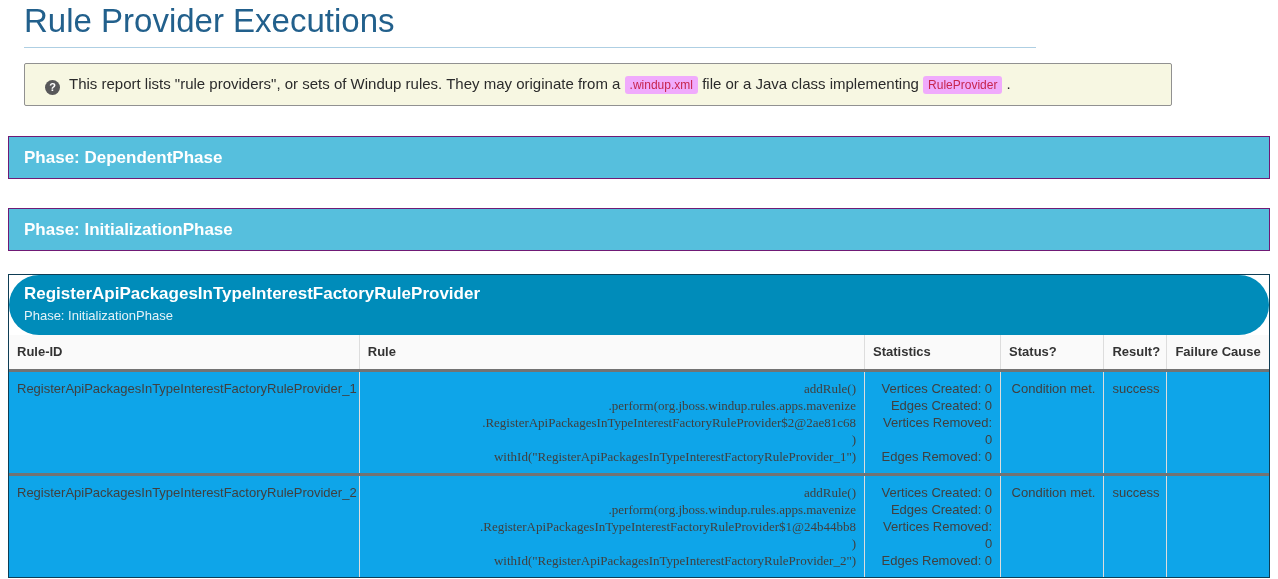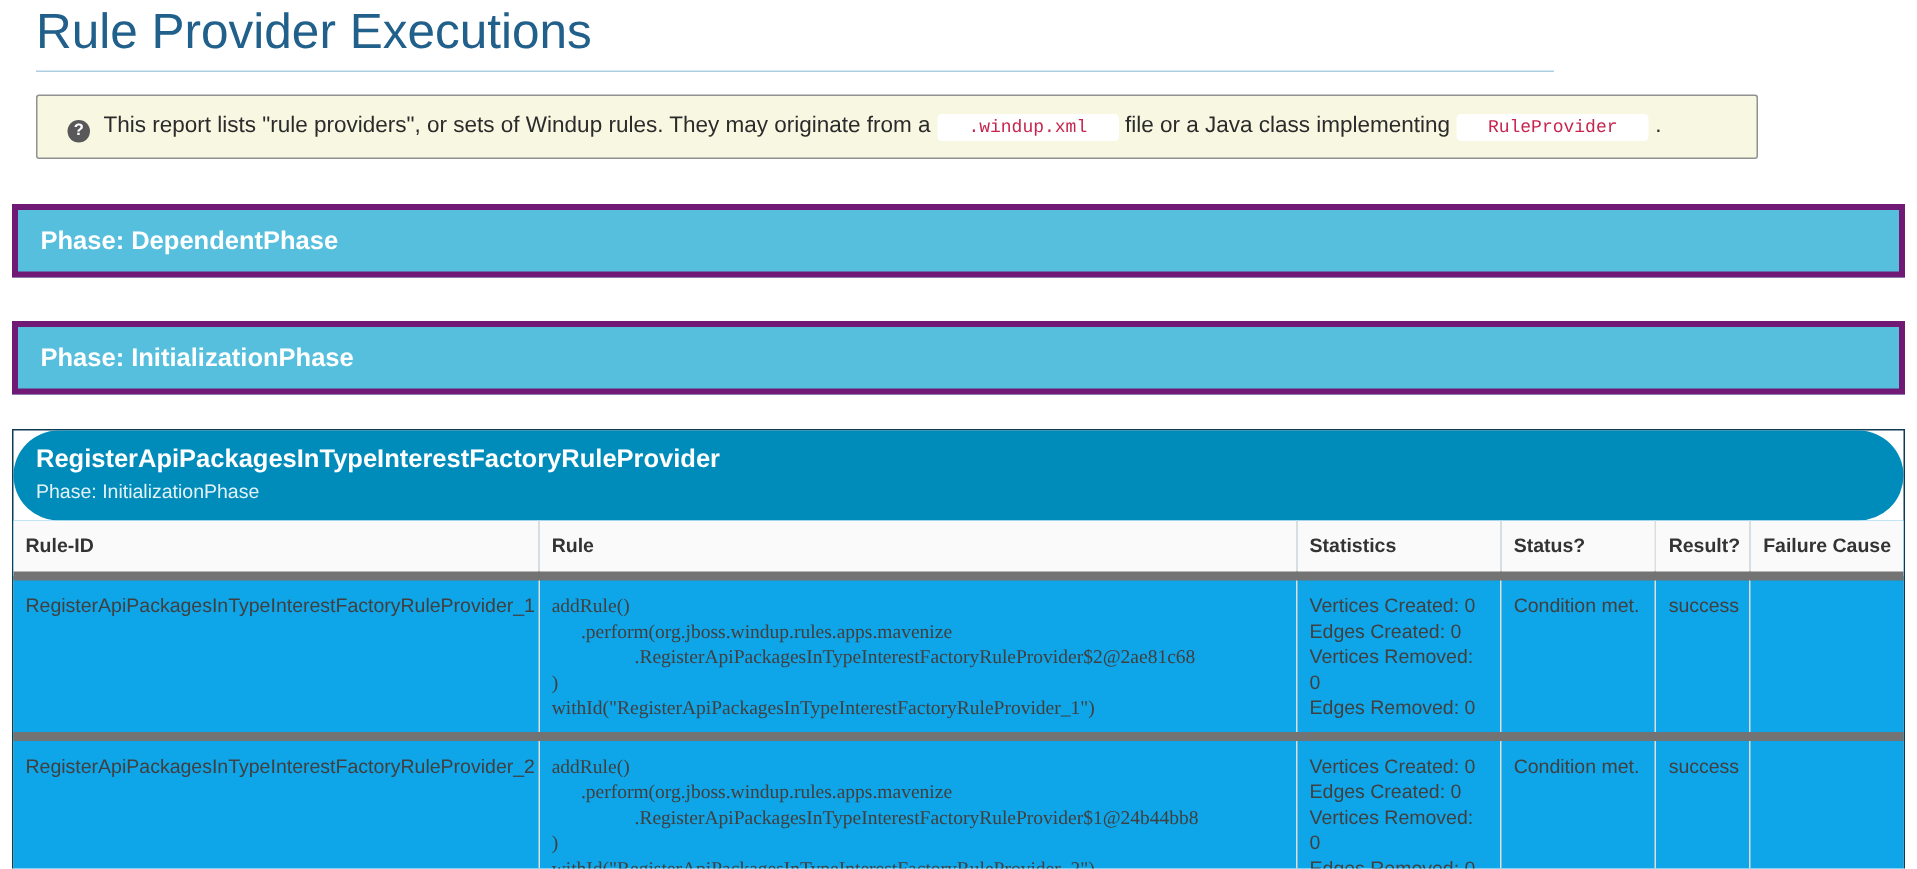--- a/index.html
+++ b/index.html
@@ -46,33 +46,33 @@
     background: #58585a;
     color: #ffffff;
     font-size: 11px;
     font-weight: bold;
     line-height: 15px;
     text-align: center;
     margin-right: 9px;
     vertical-align: -2px;
   }
   .code-span {
-    font-family: Liberation Mono, monospace;
+    font-family: Liberation Sans, sans-serif;
     font-size: 12px;
     color: #c7254e;
-    background: #ffffff;
-    padding: 2px 21px;
+    background: #f0abfc;
+    padding: 2px 5px;
     border-radius: 3px;
   }
 
   
   .phase-bar {
     margin: 0 8px;
     background: #56bfdd;
-    border: 4px solid #701a75;
+    border: 1px solid #701a75;
     color: #ffffff;
     font-weight: bold;
     font-size: 17px;
     line-height: 21px;
     padding: 10px 15px;
   }
   .phase-bar.first  { margin-top: 30px; }
   .phase-bar.second { margin-top: 29px; }
 
   
@@ -116,21 +116,21 @@
     padding: 8px 8px;
     line-height: 18px;
   }
   .rules-table td {
     padding: 8px 8px;
     vertical-align: top;
     line-height: 17px;
   }
   .rules-table th + th,
   .rules-table td + td { border-left: 1px solid #dddddd; margin-left: 44px; }
-  .rules-table tbody tr { border-top: 6px solid #737373; }
+  .rules-table tbody tr { border-top: 3px solid #737373; text-align: right; }
   .rule-code {
     white-space: pre-wrap;
     word-wrap: break-word;
     font-family: Liberation Serif, serif;
   }
   .stats-line { line-height: 17px; }
 </style>
 </head>
 <body>
 

